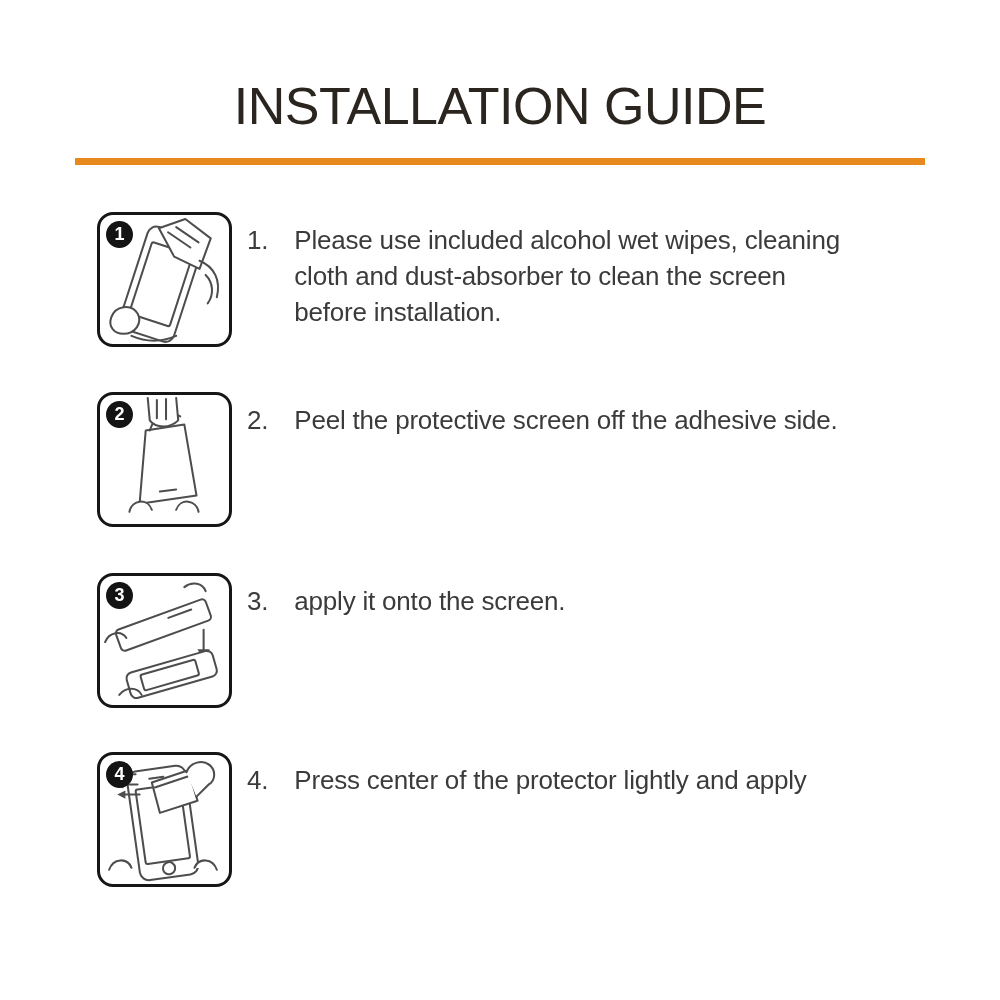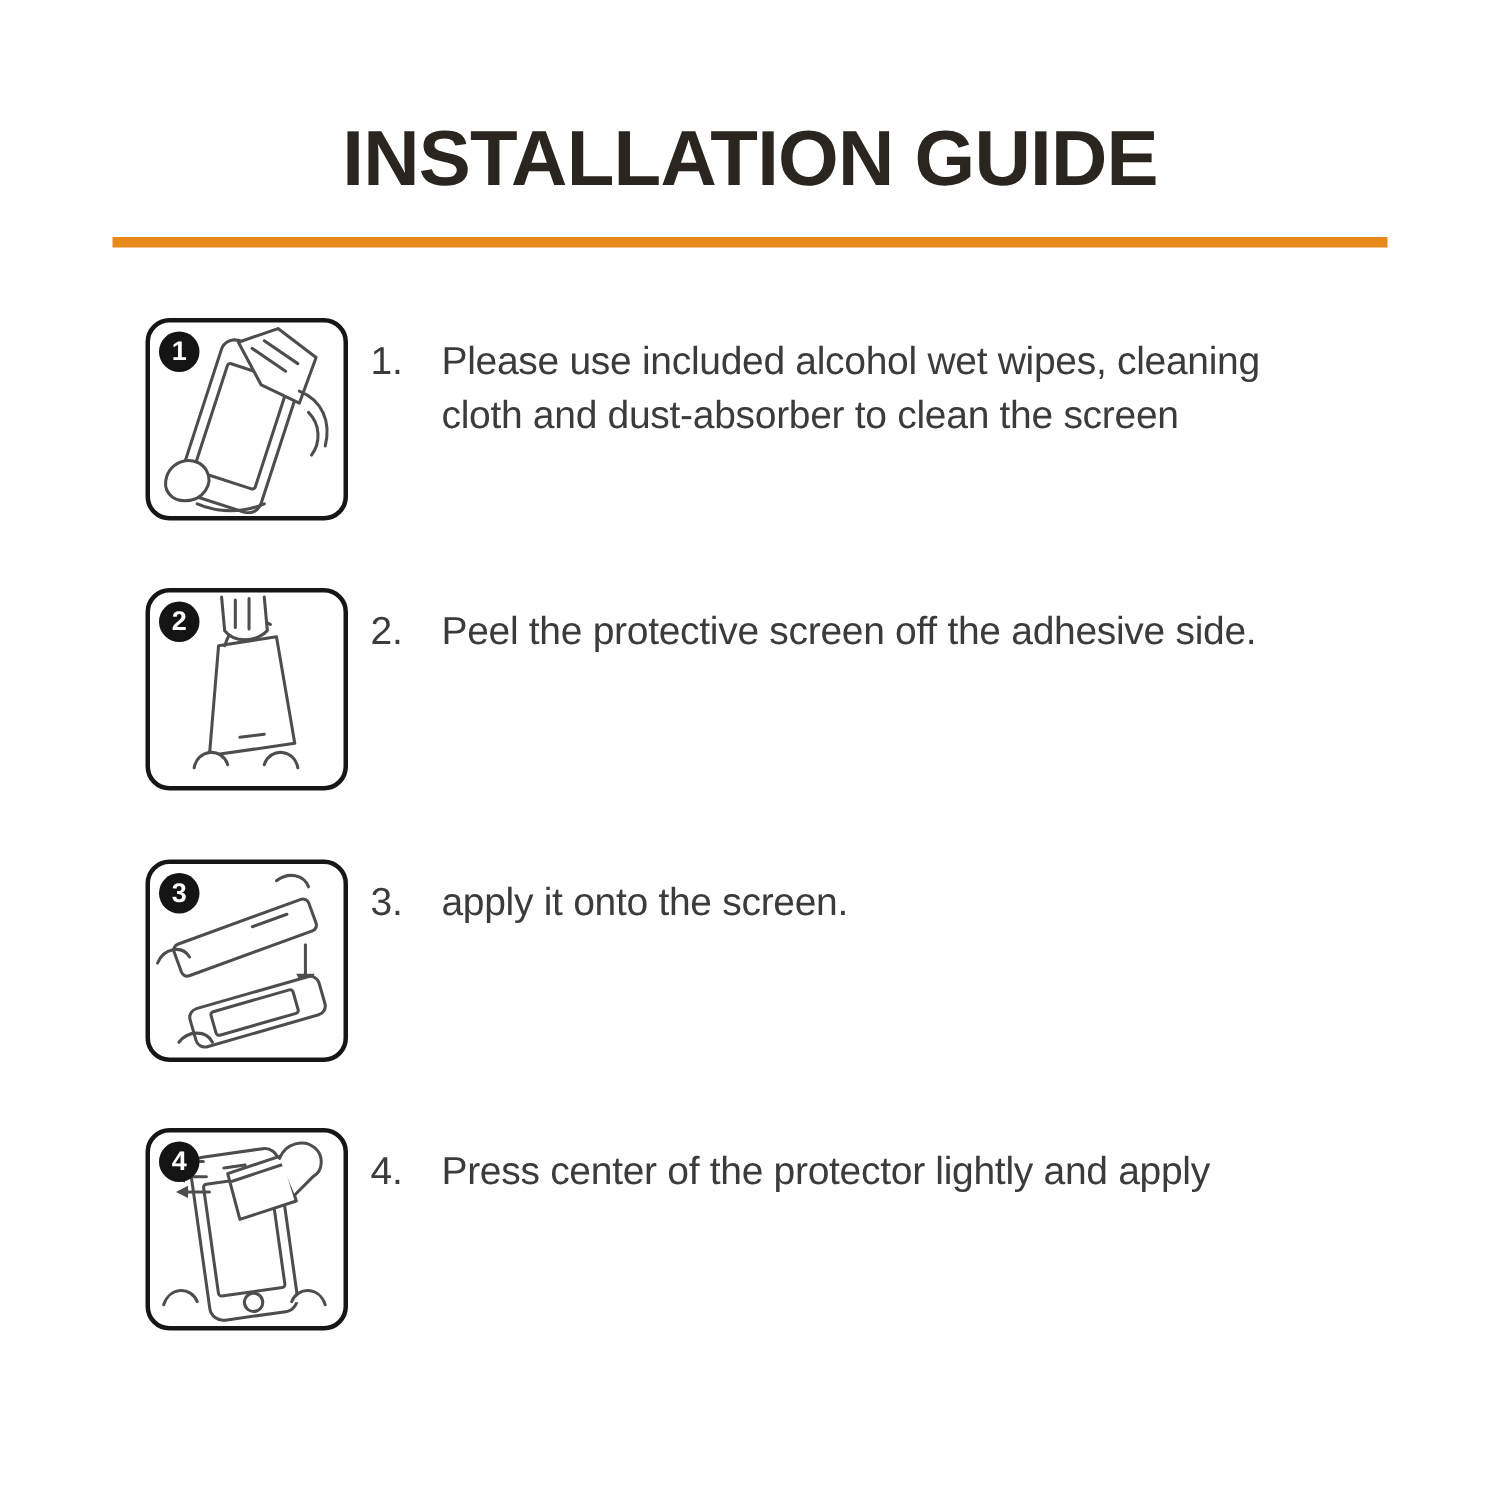--- a/index.html
+++ b/index.html
@@ -11,21 +11,21 @@
     font-family: "Liberation Sans", "DejaVu Sans", sans-serif;
     overflow: hidden;
   }
   .title {
     position: absolute;
     top: 76px;
     left: 0;
     width: 100%;
     text-align: center;
     font-size: 52px;
-    font-weight: bold;
+    font-weight: normal;
     letter-spacing: -0.5px;
     color: #2b2520;
   }
   .divider {
     position: absolute;
     left: 75px;
     top: 158px;
     width: 850px;
     height: 7px;
     background: #E8891D;
@@ -100,20 +100,21 @@
         <path class="art" d="M103 58 C111 66 111 78 105 86"></path>
         <path class="art-fill" d="M10 100 C14 88 30 86 36 96 C41 105 34 116 22 116 C13 116 7 109 10 100 Z"></path>
         <path class="art" d="M30 118 C44 124 60 124 74 118"></path>
       </svg>
     </div>
     <div class="step-text">
       <span class="step-num">1.</span>
       <div>
         <div class="step-line">Please use included alcohol wet wipes, cleaning</div>
         <div class="step-line">cloth and dust-absorber to clean the screen</div>
+        <div class="step-line">before installation.</div>
       </div>
     </div>
   </div>
 
   <div class="step step-2">
     <div class="figure">
       <div class="badge">2</div>
       <svg width="127" height="127" viewBox="0 0 125 125">
         <path class="art-fill" d="M44 34 L82 28 L94 98 L38 106 Z"></path>
         <line class="art" x1="58" y1="94" x2="74" y2="92"></line>

